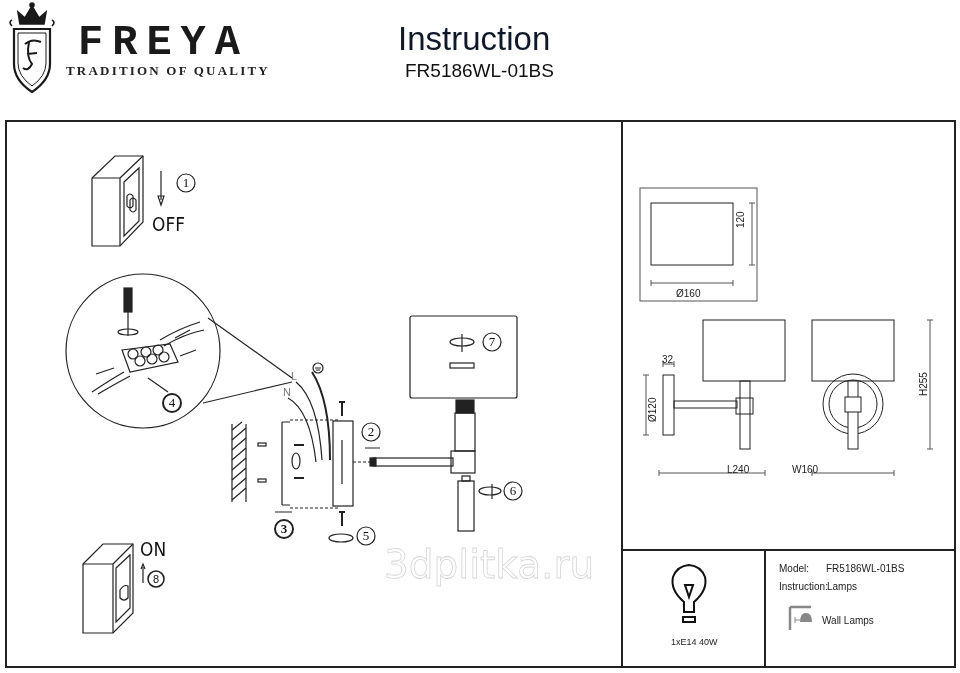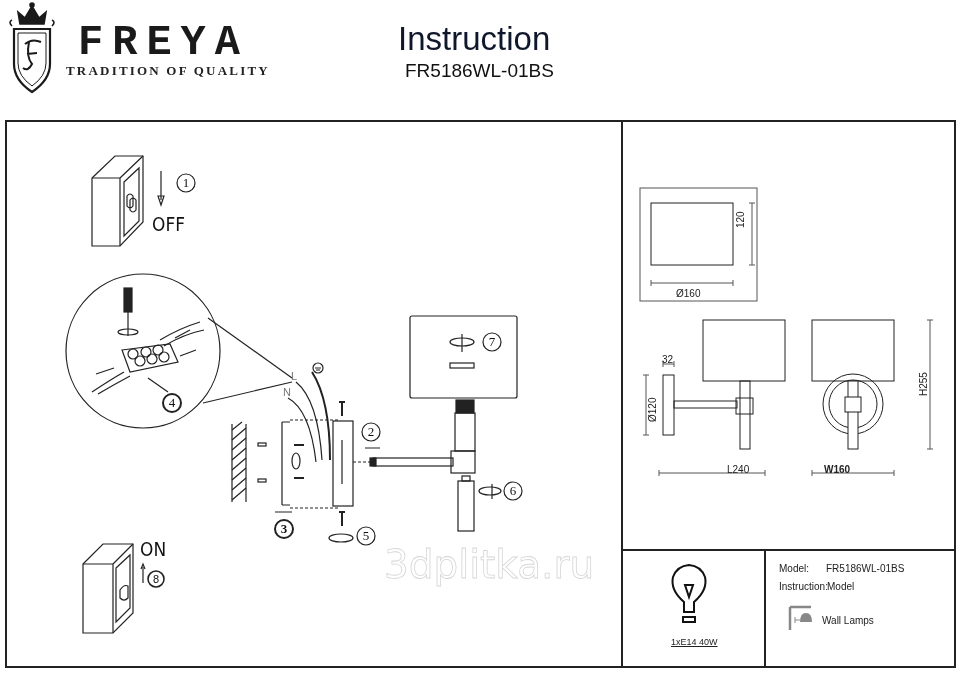--- a/index.html
+++ b/index.html
@@ -18,32 +18,32 @@
   #b-divider { left:764px; top:550px; width:1.5px; height:116px; background:#222; }
   
   #drawing { left:0; top:0; width:960px; height:673px; }
   
   .spec-label { font-size:10px; line-height:12px; color:#222; white-space:nowrap; }
   #spec-model-label { left:779px; top:563px; }
   #spec-model-value { left:826px; top:563px; }
   #spec-collection-label { left:779px; top:581px; }
   #spec-collection-value { left:827px; top:581px; }
   #spec-category { left:822px; top:615px; }
-  #bulb-spec { left:671px; top:637px; font-size:9px; line-height:10px; color:#222; white-space:nowrap;text-decoration:underline; }
+  #bulb-spec { left:671px; top:637px; font-size:9px; line-height:10px; color:#222; white-space:nowrap; }
   #watermark { left:384px; top:548px; font-family:"DejaVu Sans", sans-serif; font-size:39px; line-height:34px; color:transparent; -webkit-text-stroke:0.8px #d6d6d6; white-space:nowrap; }
   .label-big { font-family:"DejaVu Sans", sans-serif; font-size:20px; line-height:22px; color:#111; white-space:nowrap; transform:scaleX(0.85); transform-origin:left top; }
   #off-label { left:152px; top:213px; }
   #on-label { left:140px; top:538px; }
   .dim { font-size:10px; line-height:11px; color:#222; white-space:nowrap; }
   #dim-top-w { left:676px; top:288px; }
   #dim-top-h { left:735px; top:228px; transform:rotate(-90deg); transform-origin:left top; }
   #dim-depth { left:662px; top:354px; }
   #dim-base { left:647px; top:422px; transform:rotate(-90deg); transform-origin:left top; }
   #dim-length { left:727px; top:464px;text-align:right; }
-  #dim-width { left:824px; top:464px;font-weight:bold; }
+  #dim-width { left:792px; top:464px; }
   #dim-height { left:918px; top:396px; transform:rotate(-90deg); transform-origin:left top; }
   .step { font-family:"Liberation Serif", serif; font-size:13px; line-height:14px; text-align:center; width:16px; }
 </style>
 </head>
 <body>
 
 <svg id="logo-shield" class="abs" viewBox="0 0 52 92">
   <g fill="none" stroke="#1a1a1a" stroke-width="1.6">
     <path d="M14 22 L12 10 L19 16 L26 4 L33 16 L40 10 L38 22 Z" fill="#1a1a1a"></path>
     <circle cx="26" cy="3" r="2" fill="#1a1a1a"></circle>
@@ -214,14 +214,14 @@
 <div id="dim-depth" class="abs dim">32</div>
 <div id="dim-base" class="abs dim">Ø120</div>
 <div id="dim-length" class="abs dim">L240</div>
 <div id="dim-width" class="abs dim">W160</div>
 <div id="dim-height" class="abs dim">H255</div>
 
 <div id="bulb-spec" class="abs">1xE14 40W</div>
 <div id="spec-model-label" class="abs spec-label">Model:</div>
 <div id="spec-model-value" class="abs spec-label">FR5186WL-01BS</div>
 <div id="spec-collection-label" class="abs spec-label">Instruction:</div>
-<div id="spec-collection-value" class="abs spec-label">Model</div>
+<div id="spec-collection-value" class="abs spec-label">Lamps</div>
 <div id="spec-category" class="abs spec-label">Wall Lamps</div>
 
 </body></html>

